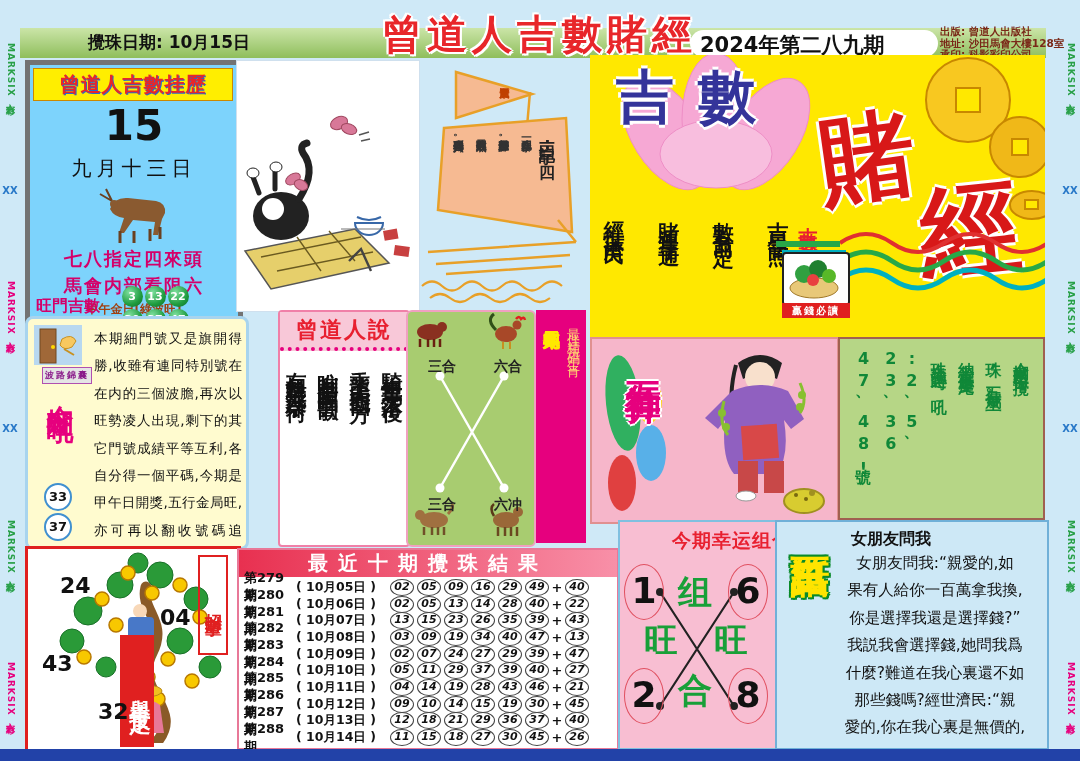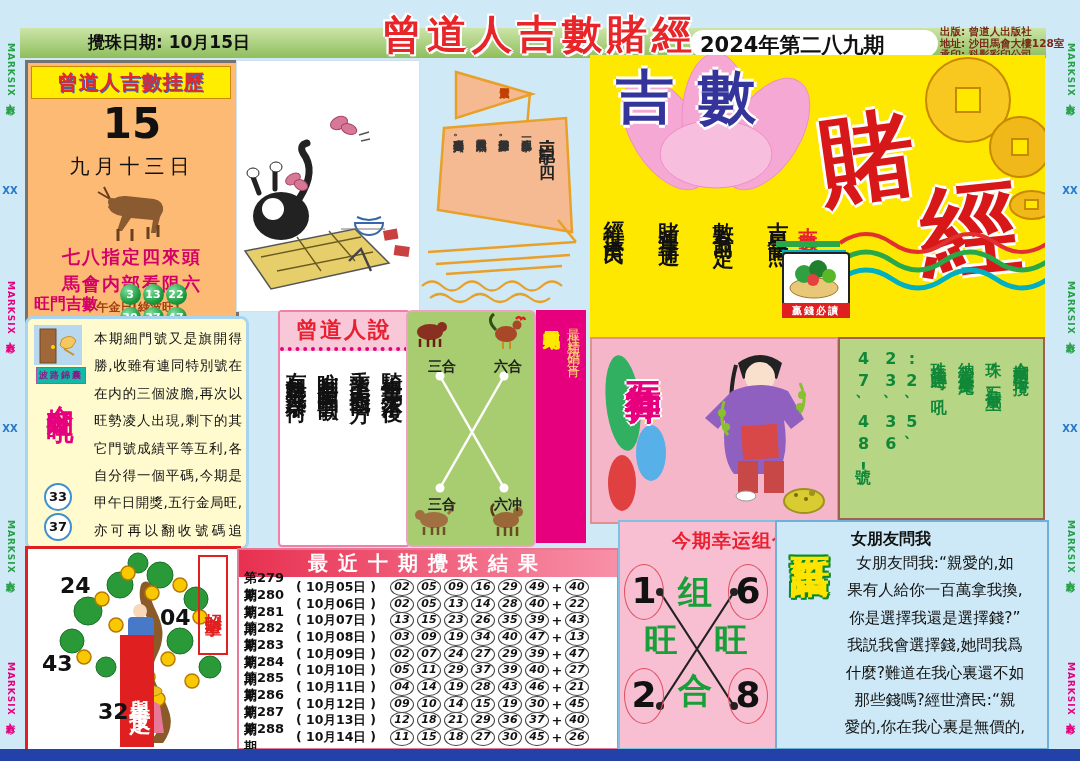--- a/index.html
+++ b/index.html
@@ -14,21 +14,21 @@
   .sgreen{color:#28a048}.spink{color:#e6007e}.smark{color:#2878c8;font-size:10px;}
   
   .hbar{left:20px;top:28px;width:1026px;height:30px;background:linear-gradient(180deg,#cbe5a8,#8fbe5c);}
   .hdate{left:88px;top:31px;font-size:17px;font-weight:bold;}
   .htitle{left:382px;top:7px;font-size:40px;font-weight:bold;color:#e8262a;letter-spacing:5px;
           text-shadow:-2px 0 #fff,2px 0 #fff,0 -2px #fff,0 2px #fff,2px 2px #fff,-2px -2px #fff;}
   .hpill{left:690px;top:30px;width:248px;height:27px;background:#fff;border-radius:14px;}
   .hissue{left:700px;top:31px;font-size:21px;font-weight:bold;}
   .hpub{left:940px;top:26px;font-size:10.5px;line-height:11.5px;font-weight:bold;color:#7a2818;}
   
-  .cal{left:25px;top:60px;width:208px;height:258px;background:#fdba74;border:3px solid #737373;}
+  .cal{left:25px;top:60px;width:208px;height:258px;background:#7dd3fc;border:5px solid #737373;}
   .caltitle{left:3px;top:3px;width:198px;background:#ffee00;border:1px solid #cc8800;color:#e8262a;
             font-size:20px;font-weight:bold;text-align:center;padding:2px 0;letter-spacing:1px;
             text-shadow:1px 1px 0 #2a6ac8;}
   .calday{left:0;top:36px;width:100%;text-align:center;font-size:42px;font-weight:bold;}
   .callunar{left:0;top:90px;width:100%;text-align:center;font-size:20px;letter-spacing:5px;}
   .calcouplet{left:0;top:180px;width:100%;text-align:center;font-size:18px;font-weight:bold;
               color:#d4006a;line-height:27px;letter-spacing:2px;font-family:"DejaVu Serif",serif;}
   .calnote{left:0;top:236px;width:100%;text-align:center;font-size:12px;font-weight:bold;color:#a04010;}
   .callucky{left:6px;top:228px;font-size:16px;font-weight:bold;color:#d4006a;top:231px;}
   .cal-balls{left:84px;top:221px;width:82px;display:flex;flex-wrap:wrap;gap:2px;justify-content:center;}
@@ -54,21 +54,21 @@
   .l-callig .ccol{writing-mode:vertical-rl;text-orientation:upright;font-size:21px;font-weight:bold;
                   font-family:"DejaVu Serif",serif;letter-spacing:8px;}
   .l-slogan{left:206px;top:156px;font-size:19px;font-weight:bold;color:#e82030;letter-spacing:7px;}
   .bar1{left:186px;top:186px;width:64px;height:6px;background:#28a848;}
   .bar2{left:192px;top:195px;width:64px;height:6px;background:#00b0c0;}
   .readbox{left:192px;top:197px;width:64px;height:50px;background:#fff;border:2px solid #222;border-radius:4px;}
   .readlbl{left:192px;top:248px;width:68px;height:15px;background:#e02020;color:#fff;font-size:10px;
            font-weight:bold;text-align:center;line-height:15px;letter-spacing:2px;}
   
   .tips{left:25px;top:316px;width:218px;height:228px;background:#fffbcf;border:3px solid #a8d4ee;border-radius:8px;}
-  .tipbadge{left:8px;top:48px;background:#14b8a6;border:1px solid #b050b0;color:#8a1a8a;
+  .tipbadge{left:14px;top:48px;background:#e5e5e5;border:1px solid #b050b0;color:#8a1a8a;
             font-size:9px;font-weight:bold;padding:1px 2px;letter-spacing:2px;}
   .tiptitle{left:14px;top:64px;font-size:27px;font-weight:bold;color:#e6007e;letter-spacing:4px;}
   .tipball{width:24px;height:24px;border-radius:50%;background:#fff;border:2px solid #4090d0;
            font-size:13px;font-weight:bold;text-align:center;line-height:24px;position:absolute;}
   .tipbody{left:66px;top:6px;width:148px;font-size:13.5px;line-height:27.4px;text-align:justify;}
   
   .saying{left:278px;top:310px;width:128px;height:233px;background:#fff;border:2px solid #f080a8;border-radius:4px;}
   .saytitle{background:#f8c8d8;color:#e82030;font-size:22px;font-weight:bold;text-align:center;
             padding:3px 0 2px;border-bottom:4px dotted #e6007e;letter-spacing:2px;}
   .saycols{display:flex;justify-content:space-around;height:188px;padding-top:4px;}

